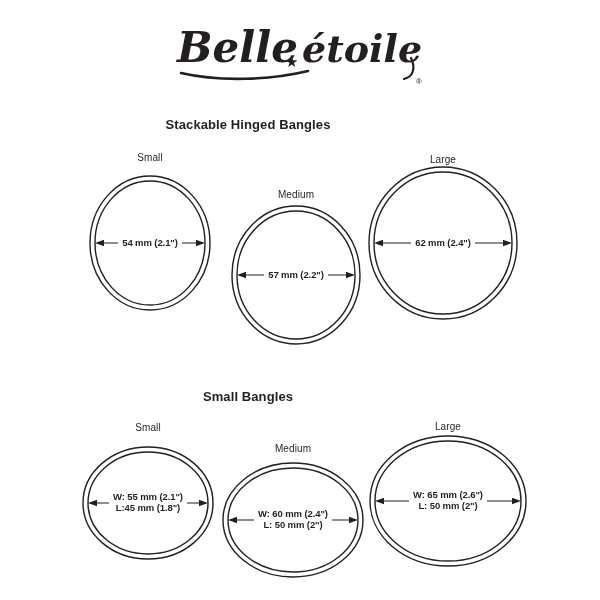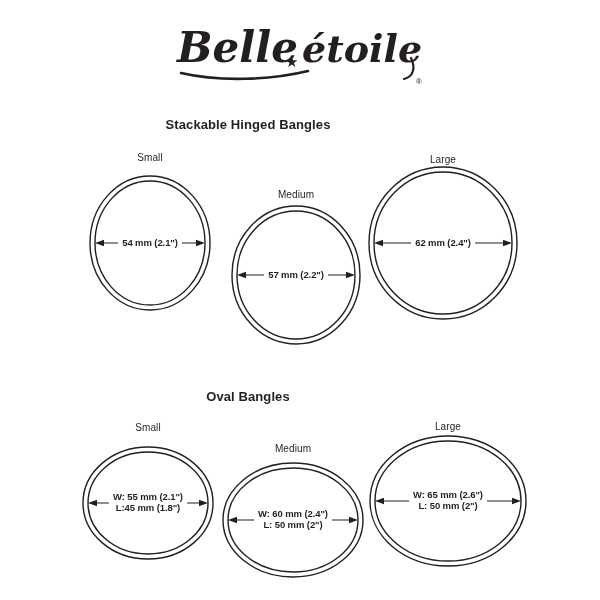--- a/index.html
+++ b/index.html
@@ -75,21 +75,21 @@
     <ellipse class="ring" cx="76" cy="78" rx="74" ry="76"></ellipse>
     <ellipse class="ring" cx="76" cy="78" rx="69" ry="71"></ellipse>
     <line class="aline" x1="14" y1="78" x2="138" y2="78"></line>
     <polygon class="ah" points="7,78 16,74.8 16,81.2"></polygon>
     <polygon class="ah" points="145,78 136,74.8 136,81.2"></polygon>
   </svg>
   <div class="fig-meas" style="left:367px;top:237px;width:152px;">
     <span class="mbox"><span>62 mm (2.4")</span></span>
   </div>
 
-  <div class="section-title" style="top:389px;">Oval Bangles</div>
+  <div class="section-title" style="top:389px;">Small Bangles</div>
 
   <div class="fig-label" style="left:88px;top:422px;width:120px;">Small</div>
   <svg class="fig-svg" style="left:81px;top:445px;" width="134" height="116" viewBox="0 0 134 116">
     <ellipse class="ring" cx="67" cy="58" rx="65" ry="56"></ellipse>
     <ellipse class="ring" cx="67" cy="58" rx="60" ry="51"></ellipse>
     <line class="aline" x1="14" y1="58" x2="120" y2="58"></line>
     <polygon class="ah" points="7,58 16,54.8 16,61.2"></polygon>
     <polygon class="ah" points="127,58 118,54.8 118,61.2"></polygon>
   </svg>
   <div class="fig-meas" style="left:81px;top:492px;width:134px;">

